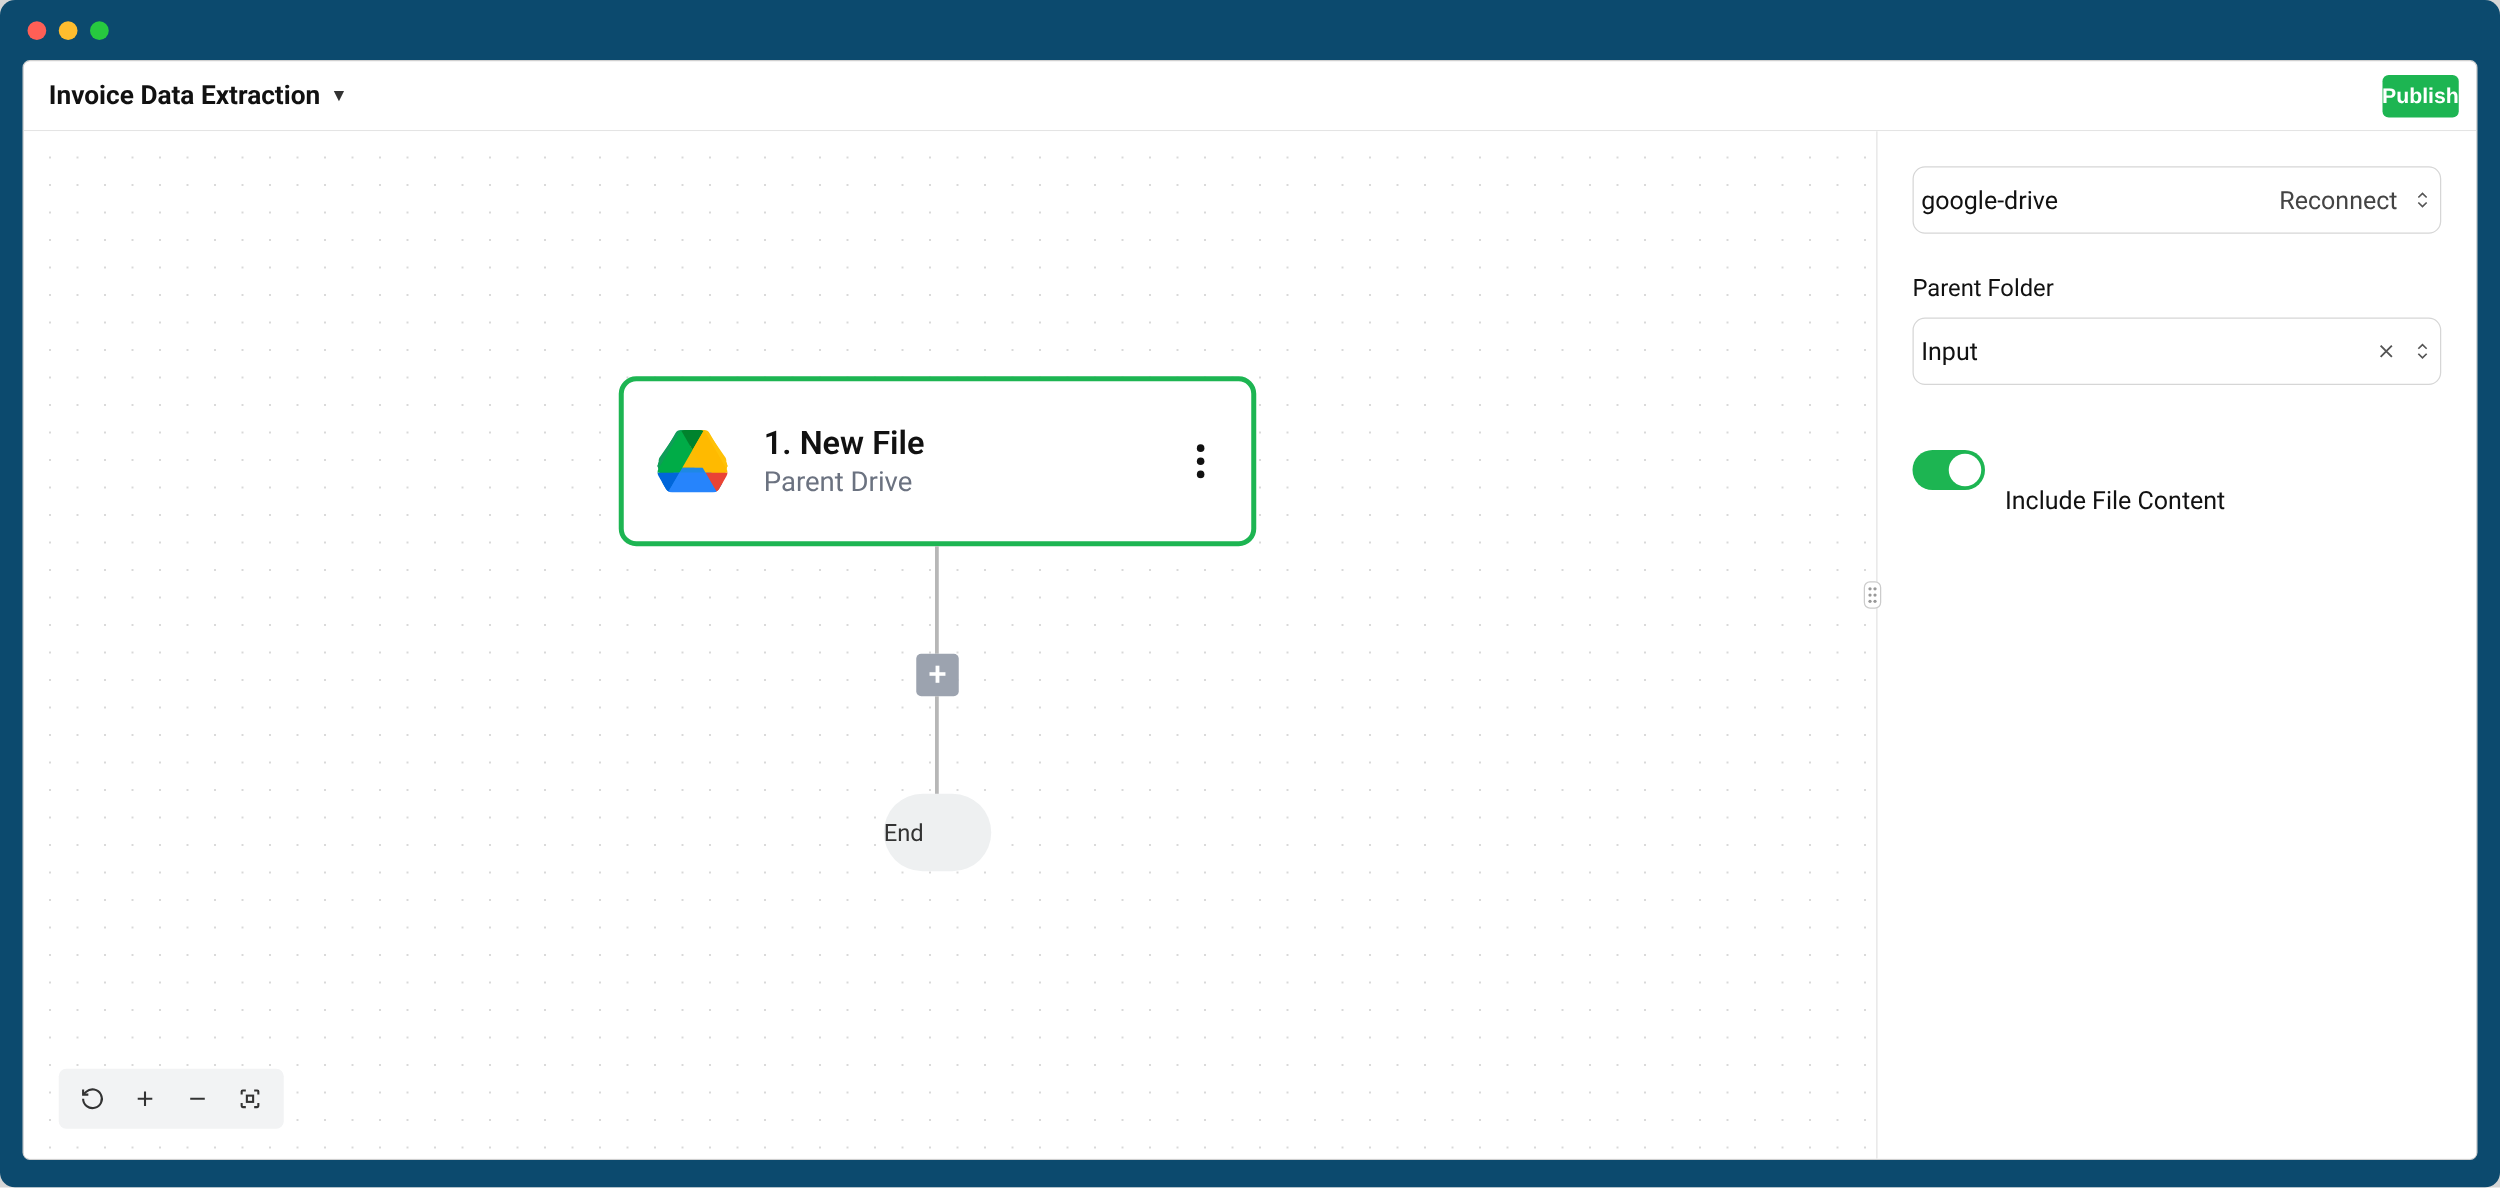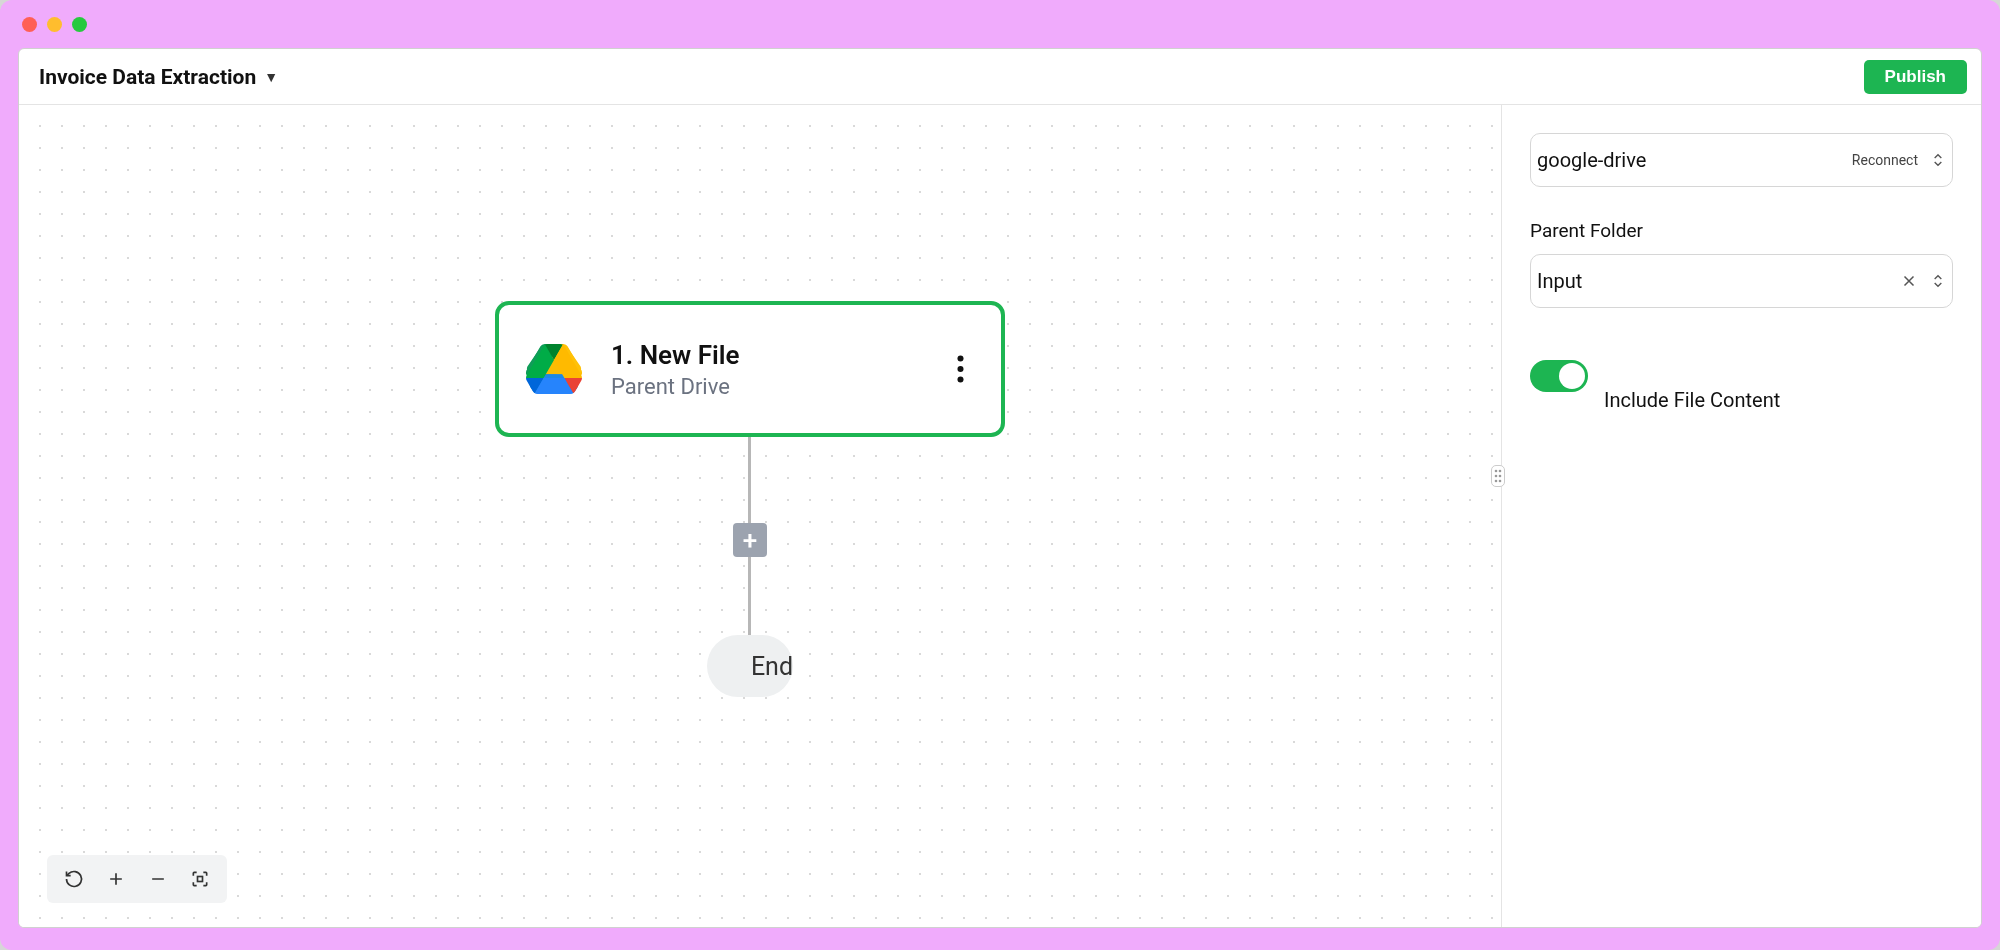--- a/index.html
+++ b/index.html
@@ -1,53 +1,53 @@
 <!DOCTYPE html>
 <html><head>
 <meta charset="utf-8">
 <style>
 * { box-sizing: border-box; margin: 0; padding: 0; }
 body { font-family: -apple-system, BlinkMacSystemFont, "Segoe UI", Roboto, Helvetica, Arial, sans-serif; background: #d6d6d6; width: 2000px; height: 950px; overflow: hidden; }
-.browser-window { width: 2000px; height: 950px; background: #f0abfc; padding: 0; border-radius: 12px; }
+.browser-window { width: 2000px; height: 950px; background: #0c4a6e; padding: 0; border-radius: 12px; }
 .titlebar { height: 48px; display: flex; align-items: center; padding: 0 22px; gap: 10px; }
 .dot { width: 15px; height: 15px; border-radius: 50%; }
 .dot.red { background: #ff5f56; }
 .dot.yellow { background: #ffbd2e; }
 .dot.green { background: #27c93f; }
 .app-frame { margin: 0 18px 18px 18px; height: 880px; background: #fff; border: 1px solid #d0d0d0; border-radius: 6px; display: flex; flex-direction: column; overflow: hidden; }
 .header { display: flex; align-items: center; justify-content: space-between; height: 56px; padding: 0 14px 0 20px; border-bottom: 1px solid #e4e4e4; }
 .header-left { display: flex; align-items: center; gap: 8px; cursor: pointer; }
 .workflow-title { font-size: 21px; font-weight: 700; color: #111; }
 .caret-down { font-size: 14px; color: #333; }
-.publish-btn { background: #1db552; color: #fff; border: none; border-radius: 5px; padding: 7px 21px; font-size: 17px; font-weight: 600; cursor: pointer; }
+.publish-btn { background: #1db552; color: #fff; border: none; border-radius: 5px; padding: 7px 0; font-size: 17px; font-weight: 600; cursor: pointer; }
 .main { flex: 1; display: flex; position: relative; }
 .canvas { flex: 1; position: relative; background-color: #fff; background-image: radial-gradient(#d9d9d9 1.2px, transparent 1.2px); background-size: 22px 22px; background-position: 10px 10px; }
 .node-card { position: absolute; left: 476px; top: 196px; width: 510px; height: 136px; background: #fff; border: 4px solid #1db552; border-radius: 14px; display: flex; align-items: center; padding: 0 26px; cursor: pointer; }
 .drive-logo { width: 58px; height: 50px; margin-right: 28px; flex-shrink: 0; }
 .node-text { flex: 1; }
 .node-title { font-size: 26px; font-weight: 600; color: #111; margin-bottom: 4px; }
 .node-subtitle { font-size: 22px; color: #6b7280; }
 .node-menu { width: 30px; display: flex; justify-content: center; cursor: pointer; }
 .node-menu svg { width: 7px; height: 28px; }
 .connector-line { position: absolute; left: 729px; top: 332px; width: 3px; height: 86px; background: #b7b7b7; }
 .add-btn { position: absolute; left: 714px; top: 418px; width: 34px; height: 34px; background: #9ca3af; border-radius: 4px; display: flex; align-items: center; justify-content: center; color: #fff; font-size: 26px; font-weight: 500; cursor: pointer; line-height: 1; }
 .connector-line2 { position: absolute; left: 729px; top: 452px; width: 3px; height: 85px; background: #b7b7b7; }
-.end-node { position: absolute; left: 688px; top: 530px; width: 86px; height: 62px; background: #eef0f1; border-radius: 34px; display: flex; align-items: center; justify-content: flex-end; font-size: 25px; color: #333; }
+.end-node { position: absolute; left: 688px; top: 530px; width: 86px; height: 62px; background: #eef0f1; border-radius: 34px; display: flex; align-items: center; justify-content: flex-start; font-size: 19px; color: #333; }
 .canvas-toolbar { position: absolute; left: 28px; bottom: 24px; display: flex; gap: 0; background: #f2f3f4; border-radius: 6px; padding: 6px; }
 .tool-btn { width: 42px; height: 36px; display: flex; align-items: center; justify-content: center; cursor: pointer; color: #333; }
 .tool-btn svg { width: 20px; height: 20px; }
 .panel { width: 480px; border-left: 1px solid #e4e4e4; padding: 28px 28px; background: #fff; position: relative; }
 .panel-header { display: flex; align-items: center; justify-content: space-between; margin-bottom: 30px; }
 .panel-title-wrap { display: flex; align-items: center; gap: 10px; }
 .panel-title { font-size: 25px; font-weight: 700; color: #111; }
 .edit-icon-btn, .close-icon-btn { cursor: pointer; color: #333; display: flex; }
 .field-box { border: 1px solid #d6d6d6; border-radius: 10px; padding: 14px 6px; display: flex; align-items: center; justify-content: space-between; margin-bottom: 32px; }
 .field-value { font-size: 20px; color: #111; }
 .field-actions { display: flex; align-items: center; gap: 12px; }
-.reconnect-text { font-size: 14px; color: #444; cursor: pointer; }
+.reconnect-text { font-size: 20px; color: #444; cursor: pointer; }
 .sort-icon, .clear-icon { cursor: pointer; display: flex; color: #555; }
 .field-label { font-size: 19px; color: #111; margin-bottom: 12px; }
 .toggle-row { display: flex; align-items: center; gap: 16px; }
 .toggle { width: 58px; height: 32px; background: #1db552; border-radius: 20px; position: relative; cursor: pointer; }
 .toggle-knob { position: absolute; right: 3px; top: 3px; width: 26px; height: 26px; background: #fff; border-radius: 50%; }
 .toggle-label { font-size: 20px; color: #111; margin-top: 48px; }
 .drag-handle { position: absolute; left: -11px; top: 360px; width: 14px; height: 22px; background: #fff; border: 1px solid #ccc; border-radius: 5px; display: flex; align-items: center; justify-content: center; cursor: ew-resize; }
 .drag-handle svg { width: 8px; height: 14px; }
 </style>
 </head>

